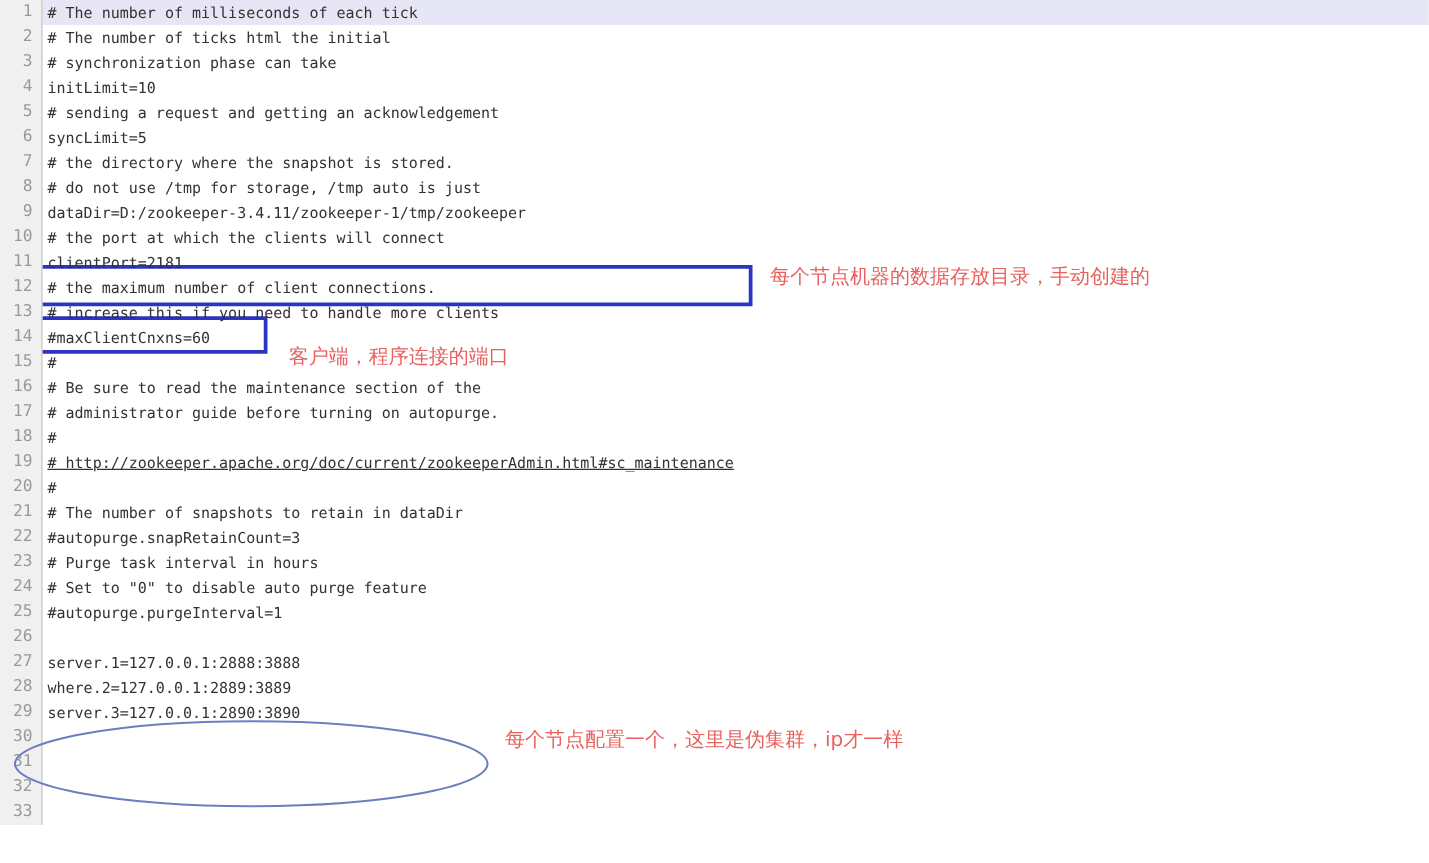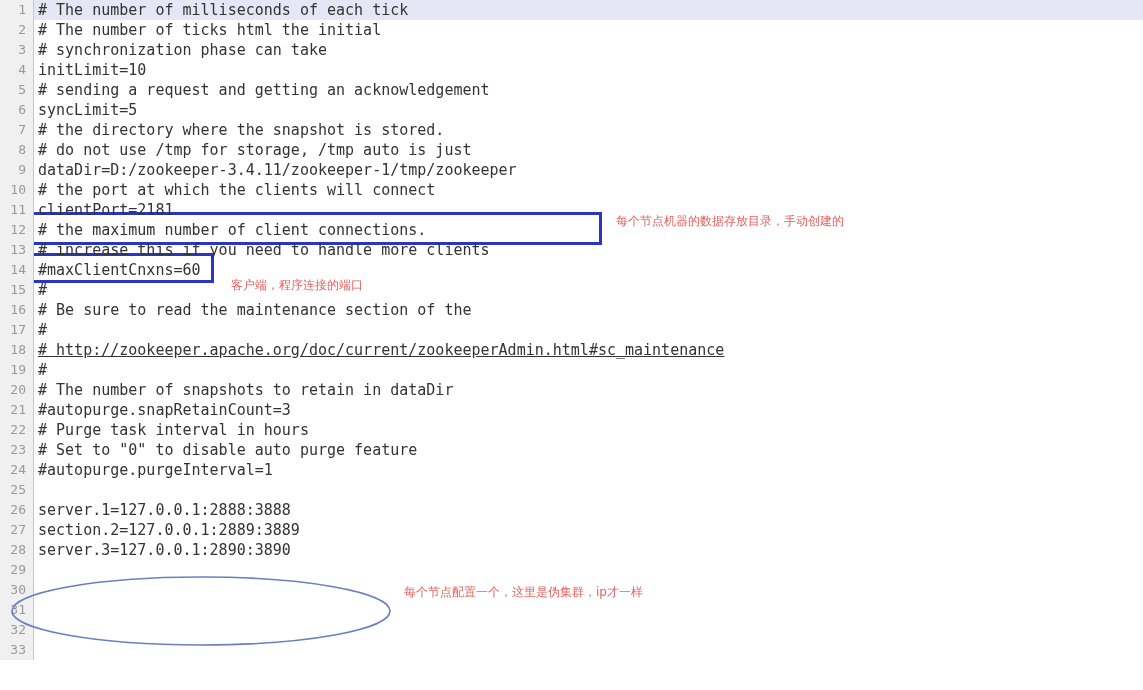--- a/index.html
+++ b/index.html
@@ -49,21 +49,21 @@
     left: 34px;
     top: 0;
     right: 0;
     z-index: 1;
   }
   .code-line {
     height: 20px;
     line-height: 20px;
     padding-left: 4px;
     font-family: "DejaVu Sans Mono", "Liberation Mono", monospace;
-    font-size: 15px;
+    font-size: 12px;
     color: #333333;
     white-space: pre;
     letter-spacing: 0px;
   }
   .code-line.link {
     text-decoration: underline;
     color: #333333;
   }
 
   
@@ -89,21 +89,21 @@
   }
   .anno-box {
     position: absolute;
     border: 3px solid #2b35c4;
     box-sizing: border-box;
     background: transparent;
   }
   .anno-text {
     position: absolute;
     font-family: "DejaVu Sans", "Liberation Sans", sans-serif;
-    font-size: 12px;
+    font-size: 16px;
     color: #e8615f;
     white-space: nowrap;
     line-height: 18px;
   }
 </style>
 </head>
 <body>
 
 <div id="editor">
 
@@ -155,31 +155,32 @@
       <div class="code-line"># the directory where the snapshot is stored.</div>
       <div class="code-line"># do not use /tmp for storage, /tmp auto is just</div>
       <div class="code-line">dataDir=D:/zookeeper-3.4.11/zookeeper-1/tmp/zookeeper</div>
       <div class="code-line"># the port at which the clients will connect</div>
       <div class="code-line">clientPort=2181</div>
       <div class="code-line"># the maximum number of client connections.</div>
       <div class="code-line"># increase this if you need to handle more clients</div>
       <div class="code-line">#maxClientCnxns=60</div>
       <div class="code-line">#</div>
       <div class="code-line"># Be sure to read the maintenance section of the</div>
+      <div class="code-line"># administrator guide before turning on autopurge.</div>
       <div class="code-line">#</div>
       <div class="code-line link"># http://zookeeper.apache.org/doc/current/zookeeperAdmin.html#sc_maintenance</div>
       <div class="code-line">#</div>
       <div class="code-line"># The number of snapshots to retain in dataDir</div>
       <div class="code-line">#autopurge.snapRetainCount=3</div>
       <div class="code-line"># Purge task interval in hours</div>
       <div class="code-line"># Set to "0" to disable auto purge feature</div>
       <div class="code-line">#autopurge.purgeInterval=1</div>
       <div class="code-line"></div>
       <div class="code-line">server.1=127.0.0.1:2888:3888</div>
-      <div class="code-line">section.2=127.0.0.1:2889:3889</div>
+      <div class="code-line">where.2=127.0.0.1:2889:3889</div>
       <div class="code-line">server.3=127.0.0.1:2890:3890</div>
       <div class="code-line"></div>
     </div>
 
   <svg id="overlay" width="1143" height="690" viewBox="0 0 1143 690" xmlns="http://www.w3.org/2000/svg" style="position:absolute;left:0;top:0;">
     <ellipse cx="201" cy="611" rx="189" ry="34" fill="none" stroke="#6b7fc0" stroke-width="1.6"></ellipse>
   </svg>
 
   <div class="anno-box" style="left:29px; top:212px; width:573px; height:33px;"></div>
 

